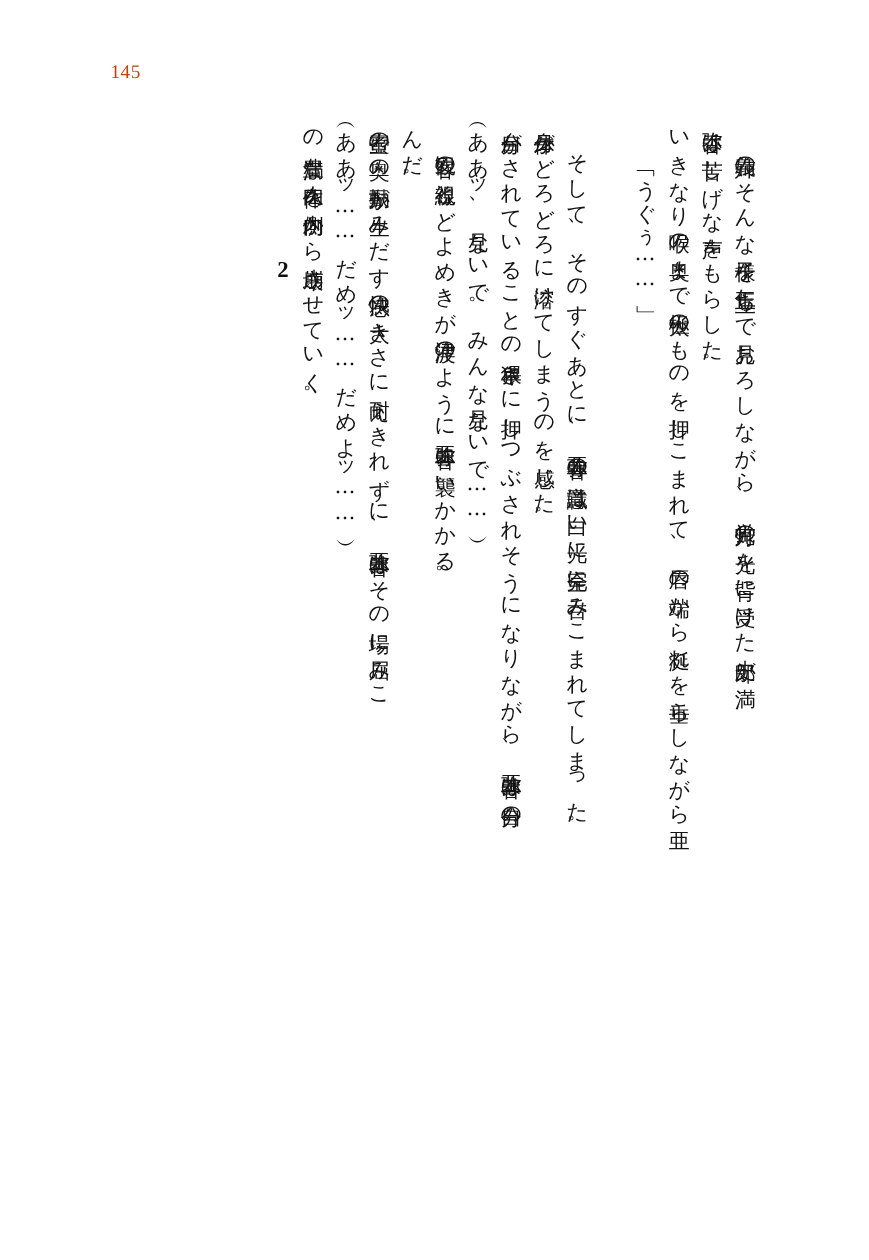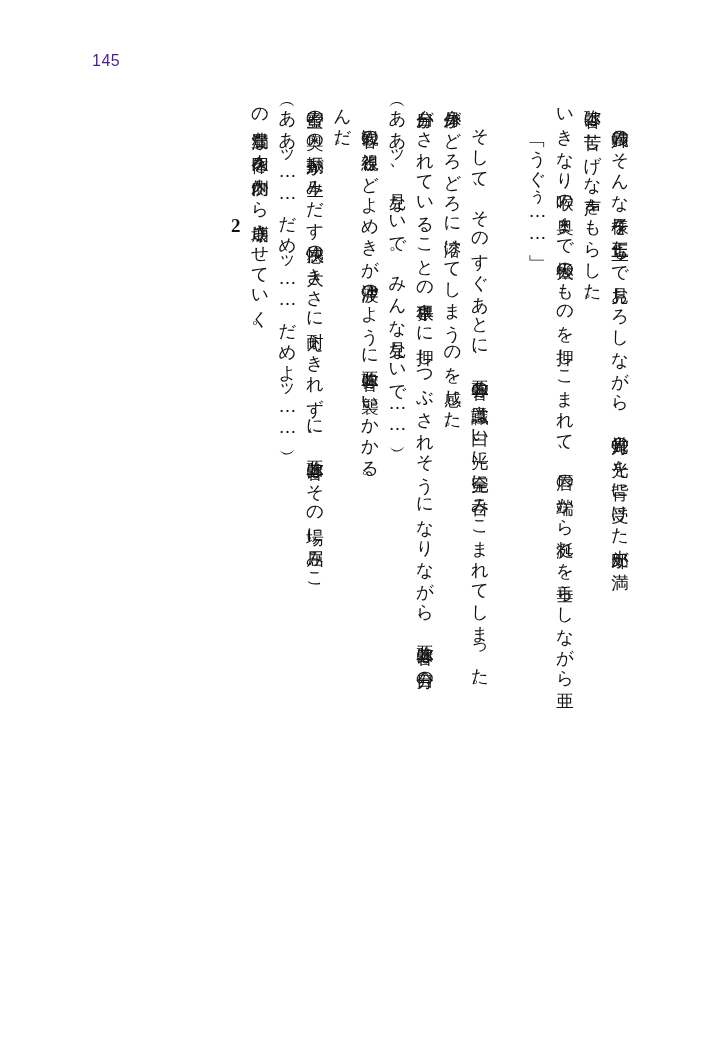--- a/index.html
+++ b/index.html
@@ -24,22 +24,22 @@
     background: #ffffff;
   }
 
   
   .page-number {
     position: absolute;
     left: 92px;
     top: 52px;
     font-size: 16px;
     letter-spacing: 0.5px;
-    color: #4c1d95;
-    font-family: Liberation Sans, sans-serif;
+    color: #c2410c;
+    font-family: Liberation Serif, serif;
   }
 
   
   .body-text {
     position: absolute;
     right: 96px;
     top: 96px;
     height: 860px;
     display: flex;
     flex-direction: row;

